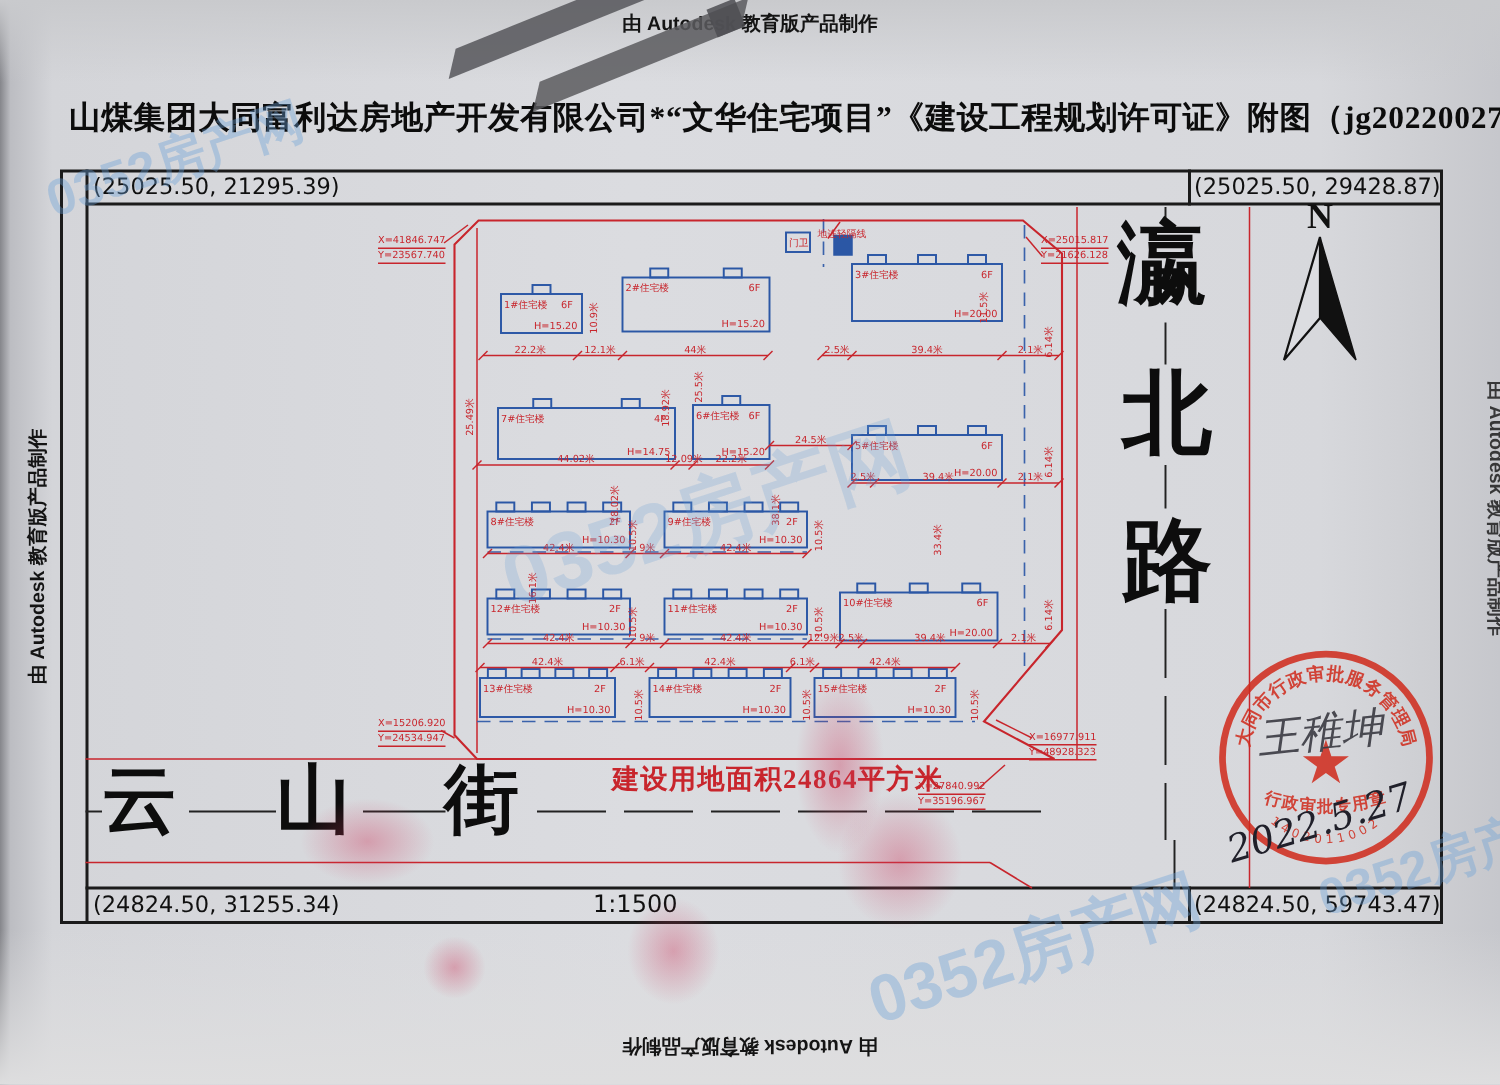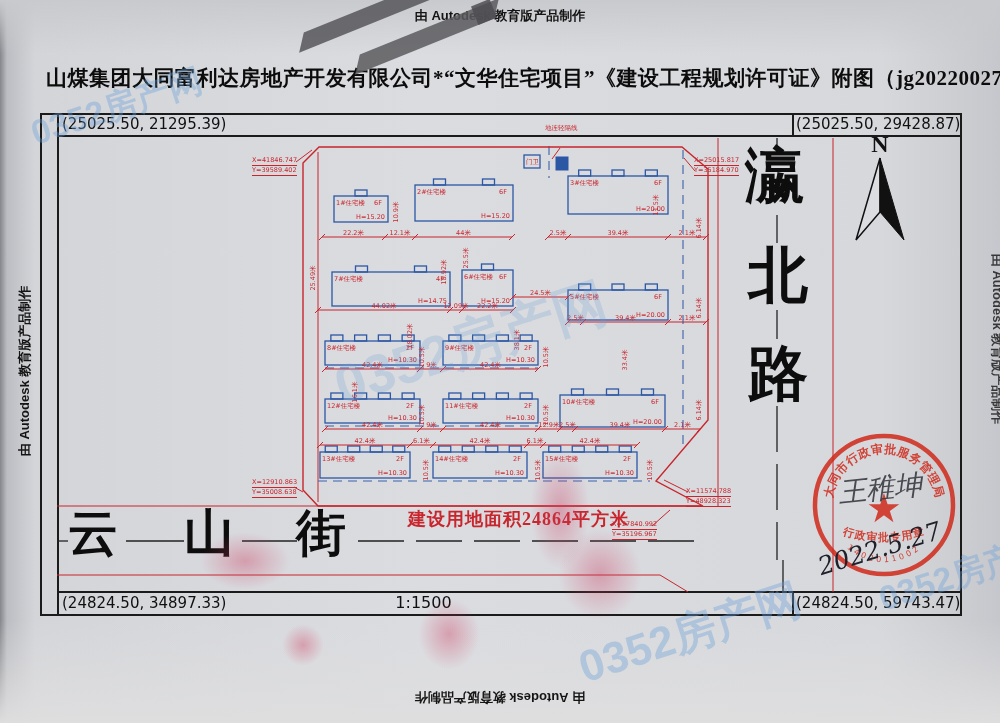--- a/index.html
+++ b/index.html
@@ -57,21 +57,21 @@
   .nB{fill:#111;stroke:#111;stroke-width:1}
 
   
   .co{position:absolute;color:#c8252c;font:6.5px/1.3 "DejaVu Sans",sans-serif;z-index:14;white-space:nowrap}
   .co span{display:block;border-bottom:.5px solid #c8252c;padding-bottom:.5px}
   #co1{left:252px;top:156px} #co2{left:694px;top:156px} #co3{left:252px;top:478px}
   #co4{left:686px;top:487px} #co5{left:612px;top:520px}
 
   #area-text{left:408px;top:507px;font:bold 18px "Liberation Serif",serif;color:#c8252c;
              letter-spacing:1px;z-index:14;white-space:nowrap}
-  #utility-label{left:545px;top:124px;font:6.5px "DejaVu Sans",sans-serif;color:#c8252c;z-index:14}
+  #utility-label{left:545px;top:152px;font:6.5px "DejaVu Sans",sans-serif;color:#c8252c;z-index:14}
 
   
   #stamp{left:797px;top:418px;width:174px;height:174px;z-index:30;opacity:.85}
   .sring{fill:none;stroke:#d02a1b;stroke-width:4.5}
   .sringt{font:bold 12px "Liberation Serif",serif;fill:#d02a1b;letter-spacing:.5px}
   .sstar{font:40px "DejaVu Sans",sans-serif;fill:#d02a1b;text-anchor:middle}
   .ssub{font:bold 11px "Liberation Serif",serif;fill:#d02a1b;letter-spacing:1px}
   .sser{font:8px "DejaVu Sans",sans-serif;fill:#d02a1b;letter-spacing:3px}
   .hand{position:absolute;z-index:31;font-family:"DejaVu Serif",serif;font-style:italic;white-space:nowrap}
   #sig{left:838px;top:470px;font-size:28px;color:#3a3a42;transform:rotate(-6deg);opacity:.9}
@@ -113,21 +113,21 @@
 
 <div id="frame-outer" class="abs"></div>
 <div id="fl-left" class="abs fl"></div>
 <div id="fl-topstrip" class="abs fl"></div>
 <div id="fl-botstrip" class="abs fl"></div>
 <div id="fl-div-t" class="abs fl"></div>
 <div id="fl-div-b" class="abs fl"></div>
 
 <div id="coord-tl" class="abs coord">(25025.50, 21295.39)</div>
 <div id="coord-tr" class="abs coord">(25025.50, 29428.87)</div>
-<div id="coord-bl" class="abs coord">(24824.50, 34897.33)</div>
+<div id="coord-bl" class="abs coord">(24824.50, 31255.34)</div>
 <div id="coord-br" class="abs coord">(24824.50, 59743.47)</div>
 <div id="scale" class="abs">1:1500</div>
 
 <div id="s-yun" class="abs big">云</div>
 <div id="s-shan" class="abs big">山</div>
 <div id="s-jie" class="abs big">街</div>
 <div id="r-ying" class="abs big road">瀛</div>
 <div id="r-bei" class="abs big road">北</div>
 <div id="r-lu" class="abs big road">路</div>
 
@@ -352,32 +352,32 @@
     <text x="701" y="228" class="rtx mid" transform="rotate(-90 701 228)">6.14米</text>
     <text x="701" y="308" class="rtx mid" transform="rotate(-90 701 308)">6.14米</text>
     <text x="701" y="410" class="rtx mid" transform="rotate(-90 701 410)">6.14米</text>
     <rect x="524" y="155" width="16" height="13" class="bld"></rect>
     <rect x="556" y="157" width="12" height="13" class="bldf"></rect>
     <text x="526" y="164" class="rtx">门卫</text>
   </svg>
 
 <div id="co1" class="co">
   <span>X=41846.747</span>
-  <span>Y=39589.402</span>
+  <span>Y=23567.740</span>
 </div>
 <div id="co2" class="co">
   <span>X=25015.817</span>
-  <span>Y=35184.970</span>
+  <span>Y=21626.128</span>
 </div>
 <div id="co3" class="co">
-  <span>X=12910.863</span>
-  <span>Y=35008.638</span>
+  <span>X=15206.920</span>
+  <span>Y=24534.947</span>
 </div>
 <div id="co4" class="co">
-  <span>X=11574.788</span>
+  <span>X=16977.911</span>
   <span>Y=48928.323</span>
 </div>
 <div id="co5" class="co">
   <span>X=27840.992</span>
   <span>Y=35196.967</span>
 </div>
 
 <div id="area-text" class="abs">建设用地面积24864平方米</div>
 <div id="utility-label" class="abs">地连轻隔线</div>
 

